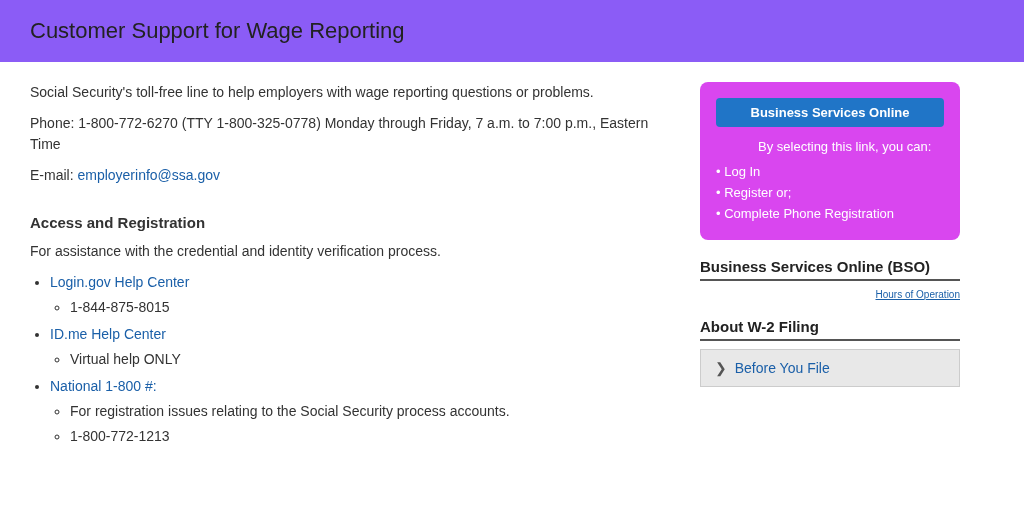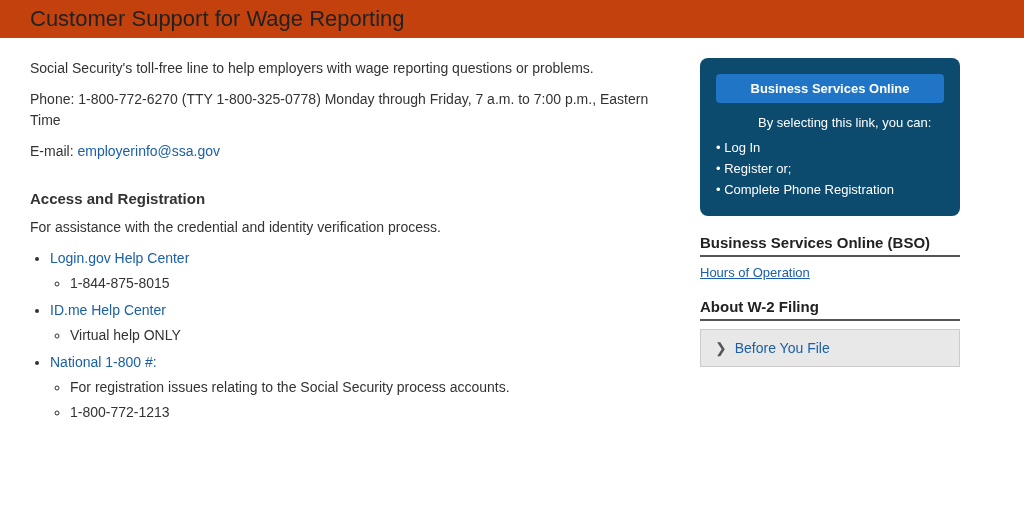--- a/index.html
+++ b/index.html
@@ -4,22 +4,22 @@
   <style>
     * { box-sizing: border-box; margin: 0; padding: 0; }
     body {
       font-family: Arial, sans-serif;
       font-size: 14px;
       color: #333;
       background: #fff;
     }
 
     .page-header {
-      background-color: #c2410c;
-      padding: 6px 30px;
+      background-color: #8b5cf6;
+      padding: 18px 30px;
     }
     .page-header h1 {
       font-size: 22px;
       font-weight: normal;
       color: #222;
     }
 
     .page-body {
       display: flex;
       padding: 20px 30px;
@@ -68,21 +68,21 @@
       margin-bottom: 4px;
     }
 
     
     .sidebar {
       width: 260px;
       flex-shrink: 0;
     }
 
     .bso-card {
-      background-color: #0c4a6e;
+      background-color: #d946ef;
       border-radius: 8px;
       padding: 16px;
       margin-bottom: 18px;
       color: #fff;
     }
     .bso-card-button {
       display: block;
       background-color: #2075c7;
       color: #fff;
       text-align: center;
@@ -120,23 +120,24 @@
     }
     .sidebar-divider {
       border: none;
       border-bottom: 2px solid #555;
       margin-bottom: 8px;
     }
 
     .hours-link {
       color: #1a5fa8;
       text-decoration: underline;
-      font-size: 13px;
+      font-size: 10px;
       display: block;
       margin-bottom: 4px;
+      text-align: right;
     }
     .hours-text {
       font-size: 13px;
       line-height: 1.6;
       color: #333;
     }
 
     .accordion-item {
       background-color: #e8e8e8;
       border: 1px solid #ccc;

